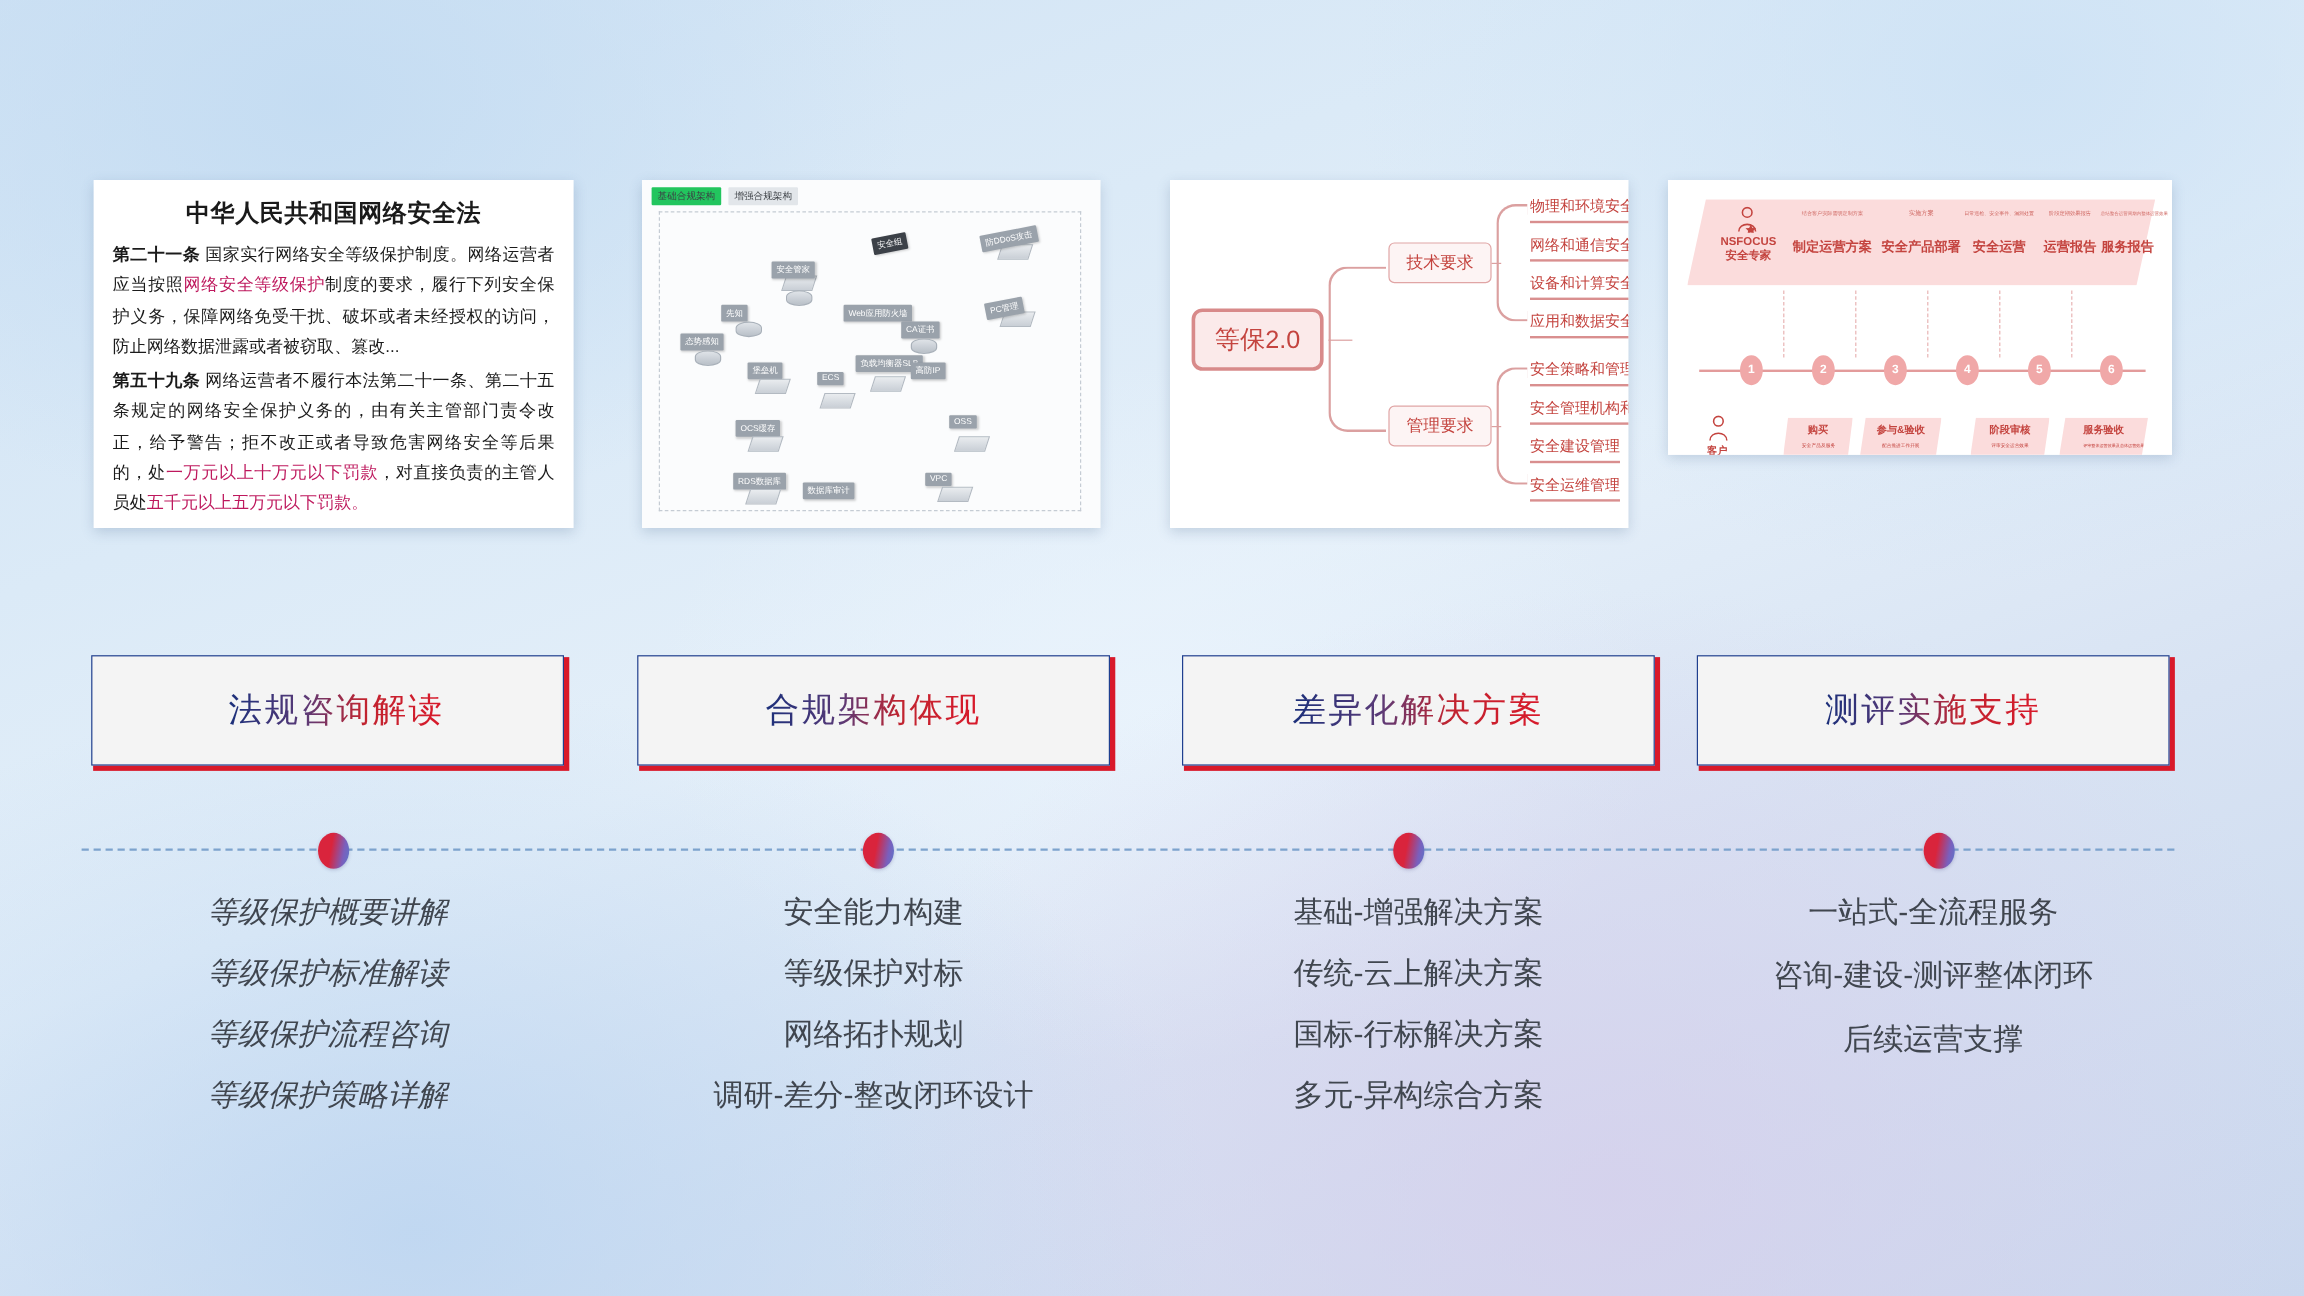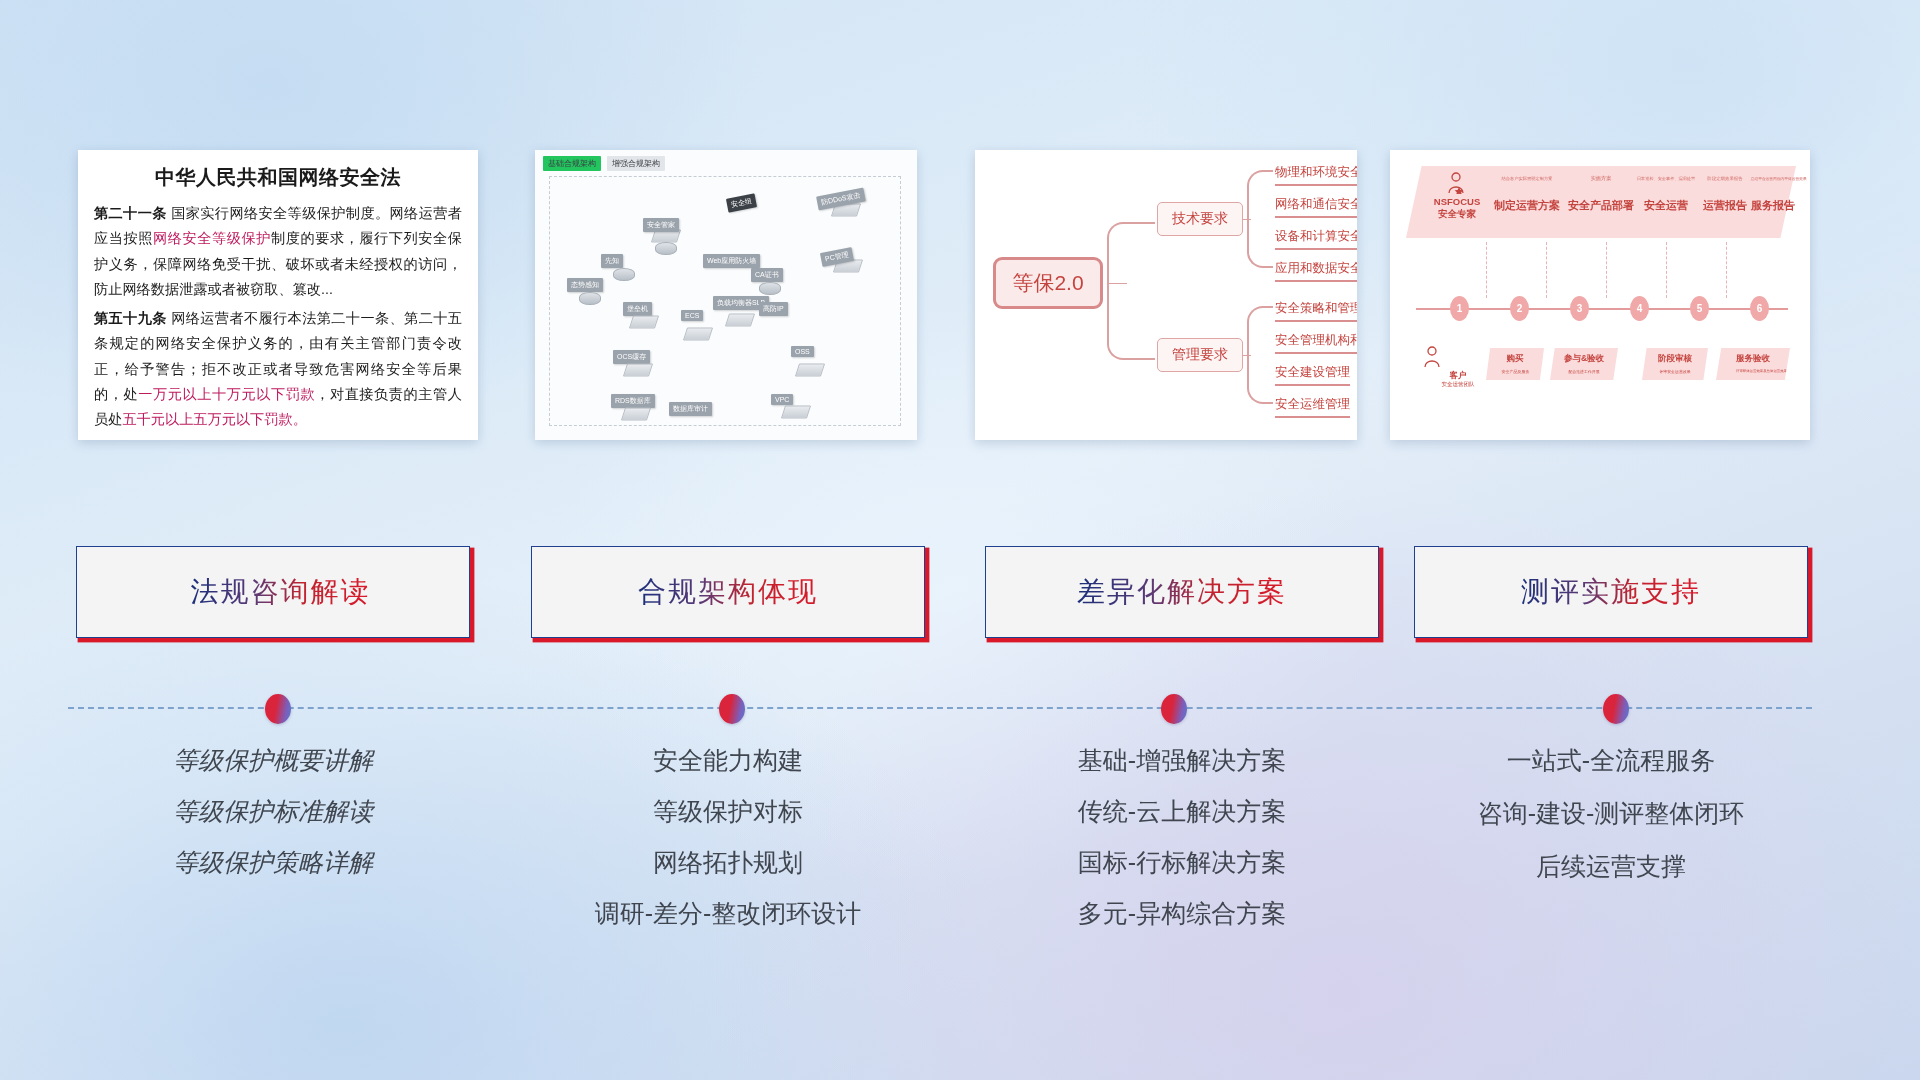--- a/index.html
+++ b/index.html
@@ -19,21 +19,21 @@
   
   .cards-row { position: absolute; top: 150px; left: 0; width: 1920px; height: 290px; }
   .card {
     position: absolute; top: 0; background: #ffffff;
     box-shadow: 0 3px 10px rgba(60,90,130,0.22);
     overflow: hidden;
   }
   #card-law   { left: 78px;   width: 400px; height: 290px; }
   #card-arch  { left: 535px;  width: 382px; height: 290px; }
   #card-mind  { left: 975px;  width: 382px; height: 290px; }
-  #card-time  { left: 1390px; width: 420px; height: 290px; }
+  #card-time  { left: 1390px; width: 420px; height: 229px; }
 
   
   .law-title {
     text-align: center; font-weight: bold; font-size: 20px; color: #1a1a1a;
     padding: 14px 0 10px 0; letter-spacing: 0.5px;
   }
   .law-body { padding: 0 16px; font-size: 14.2px; line-height: 1.78; color: #1b1b1b; text-align: justify; }
   .law-body p { margin-bottom: 4px; }
   .law-art { font-weight: bold; }
   .hl-red { color: #be185d; }
@@ -297,21 +297,21 @@
       <div class="nsf-dot" style="left:120px;">2</div>
       <div class="nsf-dot" style="left:180px;">3</div>
       <div class="nsf-dot" style="left:240px;">4</div>
       <div class="nsf-dot" style="left:300px;">5</div>
       <div class="nsf-dot" style="left:360px;">6</div>
 
       <svg style="position:absolute;left:32px;top:196px;width:20px;height:22px;" viewBox="0 0 20 22">
         <circle cx="10" cy="5" r="4" fill="none" stroke="#c4443f" stroke-width="1.3"></circle>
         <path d="M3 21 C3 13 17 13 17 21" fill="none" stroke="#c4443f" stroke-width="1.3"></path>
       </svg>
-      <div class="nsf-expert" style="left:33px; top:220px; width:70px; font-size:8.5px;">
+      <div class="nsf-expert" style="left:6px; top:220px; width:70px; font-size:8.5px;">
         <div>客户</div>
         <div style="font-size:5.5px;font-weight:normal;">安全运营团队</div>
       </div>
 
       <div class="nsf-tag" style="left:96px; top:198px; width:58px;">
         <span>购买</span>
         <span class="t2" style="transform:scale(0.8);display:inline-block;">安全产品及服务</span>
       </div>
       <div class="nsf-tag" style="left:160px; top:198px; width:68px;">
         <span>参与&amp;验收</span>
@@ -349,20 +349,21 @@
   <div class="tl-node" style="left:197px;"></div>
   <div class="tl-node" style="left:651px;"></div>
   <div class="tl-node" style="left:1093px;"></div>
   <div class="tl-node" style="left:1535px;"></div>
 </div>
 
 <div class="cols">
   <div class="col" id="col-0">
     <div class="item">等级保护概要讲解</div>
     <div class="item">等级保护标准解读</div>
+    <div class="item">等级保护流程咨询</div>
     <div class="item">等级保护策略详解</div>
   </div>
   <div class="col" id="col-1">
     <div class="item">安全能力构建</div>
     <div class="item">等级保护对标</div>
     <div class="item">网络拓扑规划</div>
     <div class="item">调研-差分-整改闭环设计</div>
   </div>
   <div class="col" id="col-2">
     <div class="item">基础-增强解决方案</div>

